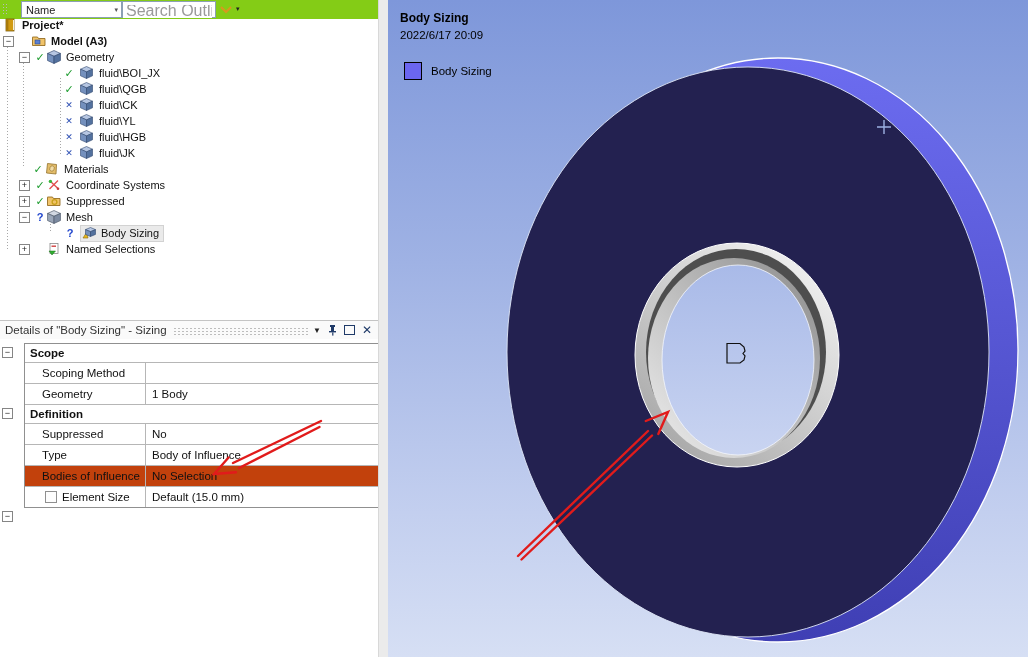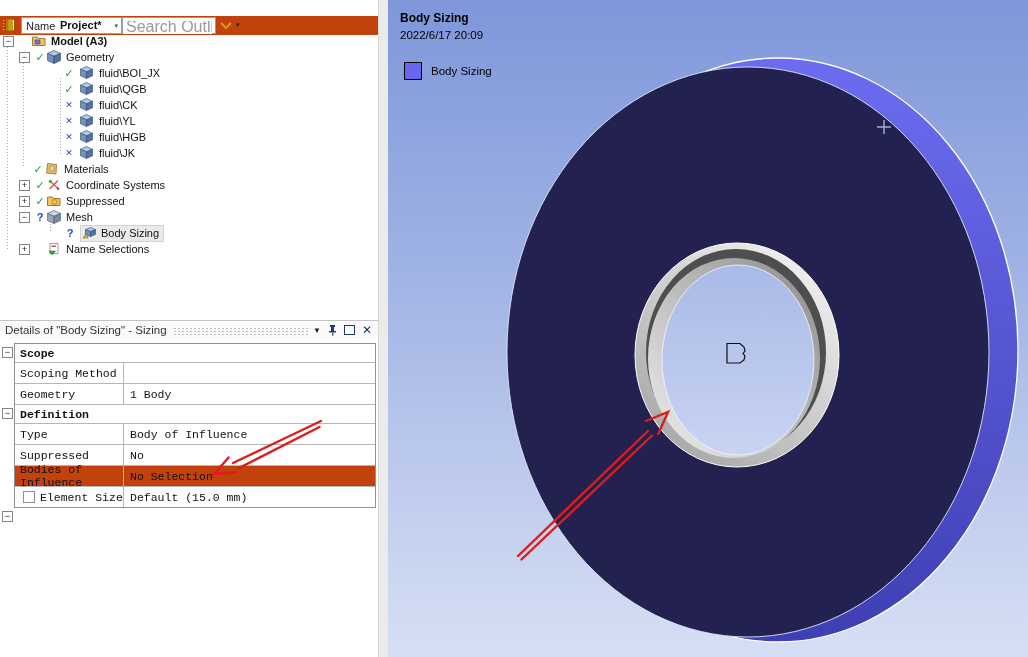--- a/index.html
+++ b/index.html
@@ -4,21 +4,21 @@
 <style>
   html,body{margin:0;padding:0;}
   body{width:1028px;height:657px;overflow:hidden;font-family:"Liberation Sans","DejaVu Sans",sans-serif;background:#fff;}
   .stage{position:relative;width:1028px;height:657px;}
 
   
   .left-panel{position:absolute;left:0;top:0;width:378px;height:657px;background:#fff;}
   .splitter{position:absolute;left:378px;top:0;width:10px;height:657px;background:#ebebeb;border-left:1px solid #d8d8d8;}
 
   
-  .tb{position:absolute;left:0;top:16px;width:378px;height:19px;background:#c2410c;padding-left:40px;}
+  .tb{position:absolute;left:0;top:0;width:378px;height:19px;background:#84cc16;padding-left:40px;}
   .grip{position:absolute;left:2px;top:3px;width:6px;height:13px;
         background-image:radial-gradient(#b9b9b9 0.8px,transparent 1px);background-size:3px 3px;}
   .combo{position:absolute;left:21px;top:1px;width:99px;height:15px;border:1px solid #8ca0b4;
          display:flex;align-items:center;font-size:11px;color:#222;background:#fff;}
   .combo .lbl{padding-left:4px;flex:1;}
   .combo .car{font-size:7px;color:#555;padding-right:3px;}
   .searchbox{position:absolute;left:122px;top:1px;width:92px;height:15px;border:1px solid #8ca0b4;background:#fff;}
   .searchbox input{border:0;outline:0;width:86px;height:13px;font-size:16px;font-family:inherit;color:#333;padding:0 0 0 3px;}
   .searchbox input::placeholder{color:#9a9a9a;}
   .gold-chev{position:absolute;left:219px;top:5px;}
@@ -40,25 +40,25 @@
 
   
   .details{position:absolute;left:0;top:320px;width:378px;height:337px;background:#fff;border-top:1px solid #c4c4c4;}
   .dheader{height:18px;display:flex;align-items:center;font-size:11.5px;color:#333;padding-left:5px;background:#fafafa;}
   .dleader{flex:1;height:9px;margin:2px 5px 0 6px;
            background-image:radial-gradient(#bdbdbd 0.8px,transparent 1px);background-size:4px 3px;}
   .dctrl{display:flex;align-items:center;gap:7px;padding-right:6px;color:#1f3a68;}
   .dctrl .dd{font-size:8px;color:#222;}
   .dctrl .mx{width:9px;height:8px;border:1.4px solid #1f3a68;display:inline-block;}
   .dctrl .cl{font-size:12px;font-weight:bold;line-height:10px;}
-  .dtable{position:absolute;left:14px;top:22px;width:360px;border:1px solid #909090;font-family:Liberation Mono, monospace;}
+  .dtable{position:absolute;left:24px;top:22px;width:360px;border:1px solid #909090;}
   .drow{display:flex;align-items:center;height:20px;border-bottom:1px solid #b6b6b6;font-size:11.5px;color:#111;}
   .drow:last-child{border-bottom:0;}
   .drow.sec{height:18px;font-weight:bold;padding-left:5px;}
-  .dk{width:103px;align-self:stretch;display:flex;align-items:center;padding-left:5px;border-right:1px solid #b6b6b6;}
+  .dk{width:103px;align-self:stretch;display:flex;align-items:center;padding-left:5px;border-right:1px solid #b6b6b6;margin-left:12px;}
   .dv{flex:1;padding-left:6px;}
   .drow.hl{background:#c2410c;}
   .chk{width:10px;height:10px;border:1px solid #8f8f8f;background:#fdfdfd;margin:0 5px 0 3px;flex:none;}
   .gexp{position:absolute;left:2px;width:9px;height:9px;border:1px solid #858585;background:#fff;
         font-size:9px;line-height:8px;text-align:center;color:#222;}
 
   
   .viewport{position:absolute;left:388px;top:0;width:640px;height:657px;
             background:linear-gradient(180deg,#7e97da 0%,#9fb2e4 40%,#c3cfef 78%,#d6dff4 100%);}
   .vp-title{position:absolute;left:12px;top:11px;font-size:12px;font-weight:bold;color:#000;}
@@ -89,21 +89,21 @@
         <polyline points="2,2 7,7 12,2" fill="none" stroke="#d69a1e" stroke-width="2.2"></polyline>
       </svg>
       <span class="tb-caret">▾</span>
     </div>
 
     <div class="vguide" style="left:7px;top:47px;height:202px;"></div>
     <div class="vguide" style="left:23px;top:63px;height:104px;"></div>
     <div class="vguide" style="left:60px;top:78px;height:76px;"></div>
     <div class="vguide" style="left:50px;top:221px;height:11px;"></div>
 
-    <div class="trow" style="top:17px;gap:38px;">
+    <div class="trow" style="top:17px;">
       <span class="ticon" style="margin-left:3px;">
         <svg width="14" height="14">
             <rect x="3" y="1" width="8" height="12" fill="#d19a12" stroke="#7a5a08" stroke-width="0.8"></rect>
             <rect x="3" y="1" width="2.4" height="12" fill="#a87a0a"></rect>
             <rect x="10" y="2" width="1" height="10" fill="#f7efd8"></rect>
           </svg>
       </span>
       <span class="tlabel bold">Project*</span>
     </div>
 
@@ -266,21 +266,21 @@
 
     <div class="trow" style="top:241px;">
       <span class="exp" style="margin-left:19px;">+</span>
       <span class="ticon" style="margin-left:17px;">
         <svg width="14" height="14">
             <rect x="3" y="1.5" width="8" height="10" fill="#fff" stroke="#888" stroke-width="0.8"></rect>
             <rect x="4.5" y="3.5" width="4.5" height="1.4" fill="#d04040"></rect>
             <polygon points="2,9 8.5,9 5,13" fill="#2fae2f" stroke="#187018" stroke-width="0.5"></polygon>
           </svg>
       </span>
-      <span class="tlabel">Name Selections</span>
+      <span class="tlabel">Named Selections</span>
     </div>
 
     <div class="details">
       <div class="dheader">
         <span>Details of "Body Sizing" - Sizing</span>
         <span class="dleader"></span>
         <span class="dctrl">
           <span class="dd">▼</span>
           <svg width="9" height="12">
               <rect x="2" y="1" width="5" height="2" fill="#1f3a68"></rect>
@@ -305,26 +305,26 @@
           <span class="dk">Scoping Method</span>
         </div>
         <div class="drow">
           <span class="dk">Geometry</span>
           <span class="dv">1 Body</span>
         </div>
         <div class="drow sec">
           <span>Definition</span>
         </div>
         <div class="drow">
+          <span class="dk">Suppressed</span>
+          <span class="dv">No</span>
+        </div>
+        <div class="drow">
           <span class="dk">Type</span>
           <span class="dv">Body of Influence</span>
-        </div>
-        <div class="drow">
-          <span class="dk">Suppressed</span>
-          <span class="dv">No</span>
         </div>
         <div class="drow hl">
           <span class="dk">Bodies of Influence</span>
           <span class="dv">No Selection</span>
         </div>
         <div class="drow">
           <span class="dk">
             <span class="chk"></span>
             <span>Element Size</span>
           </span>

